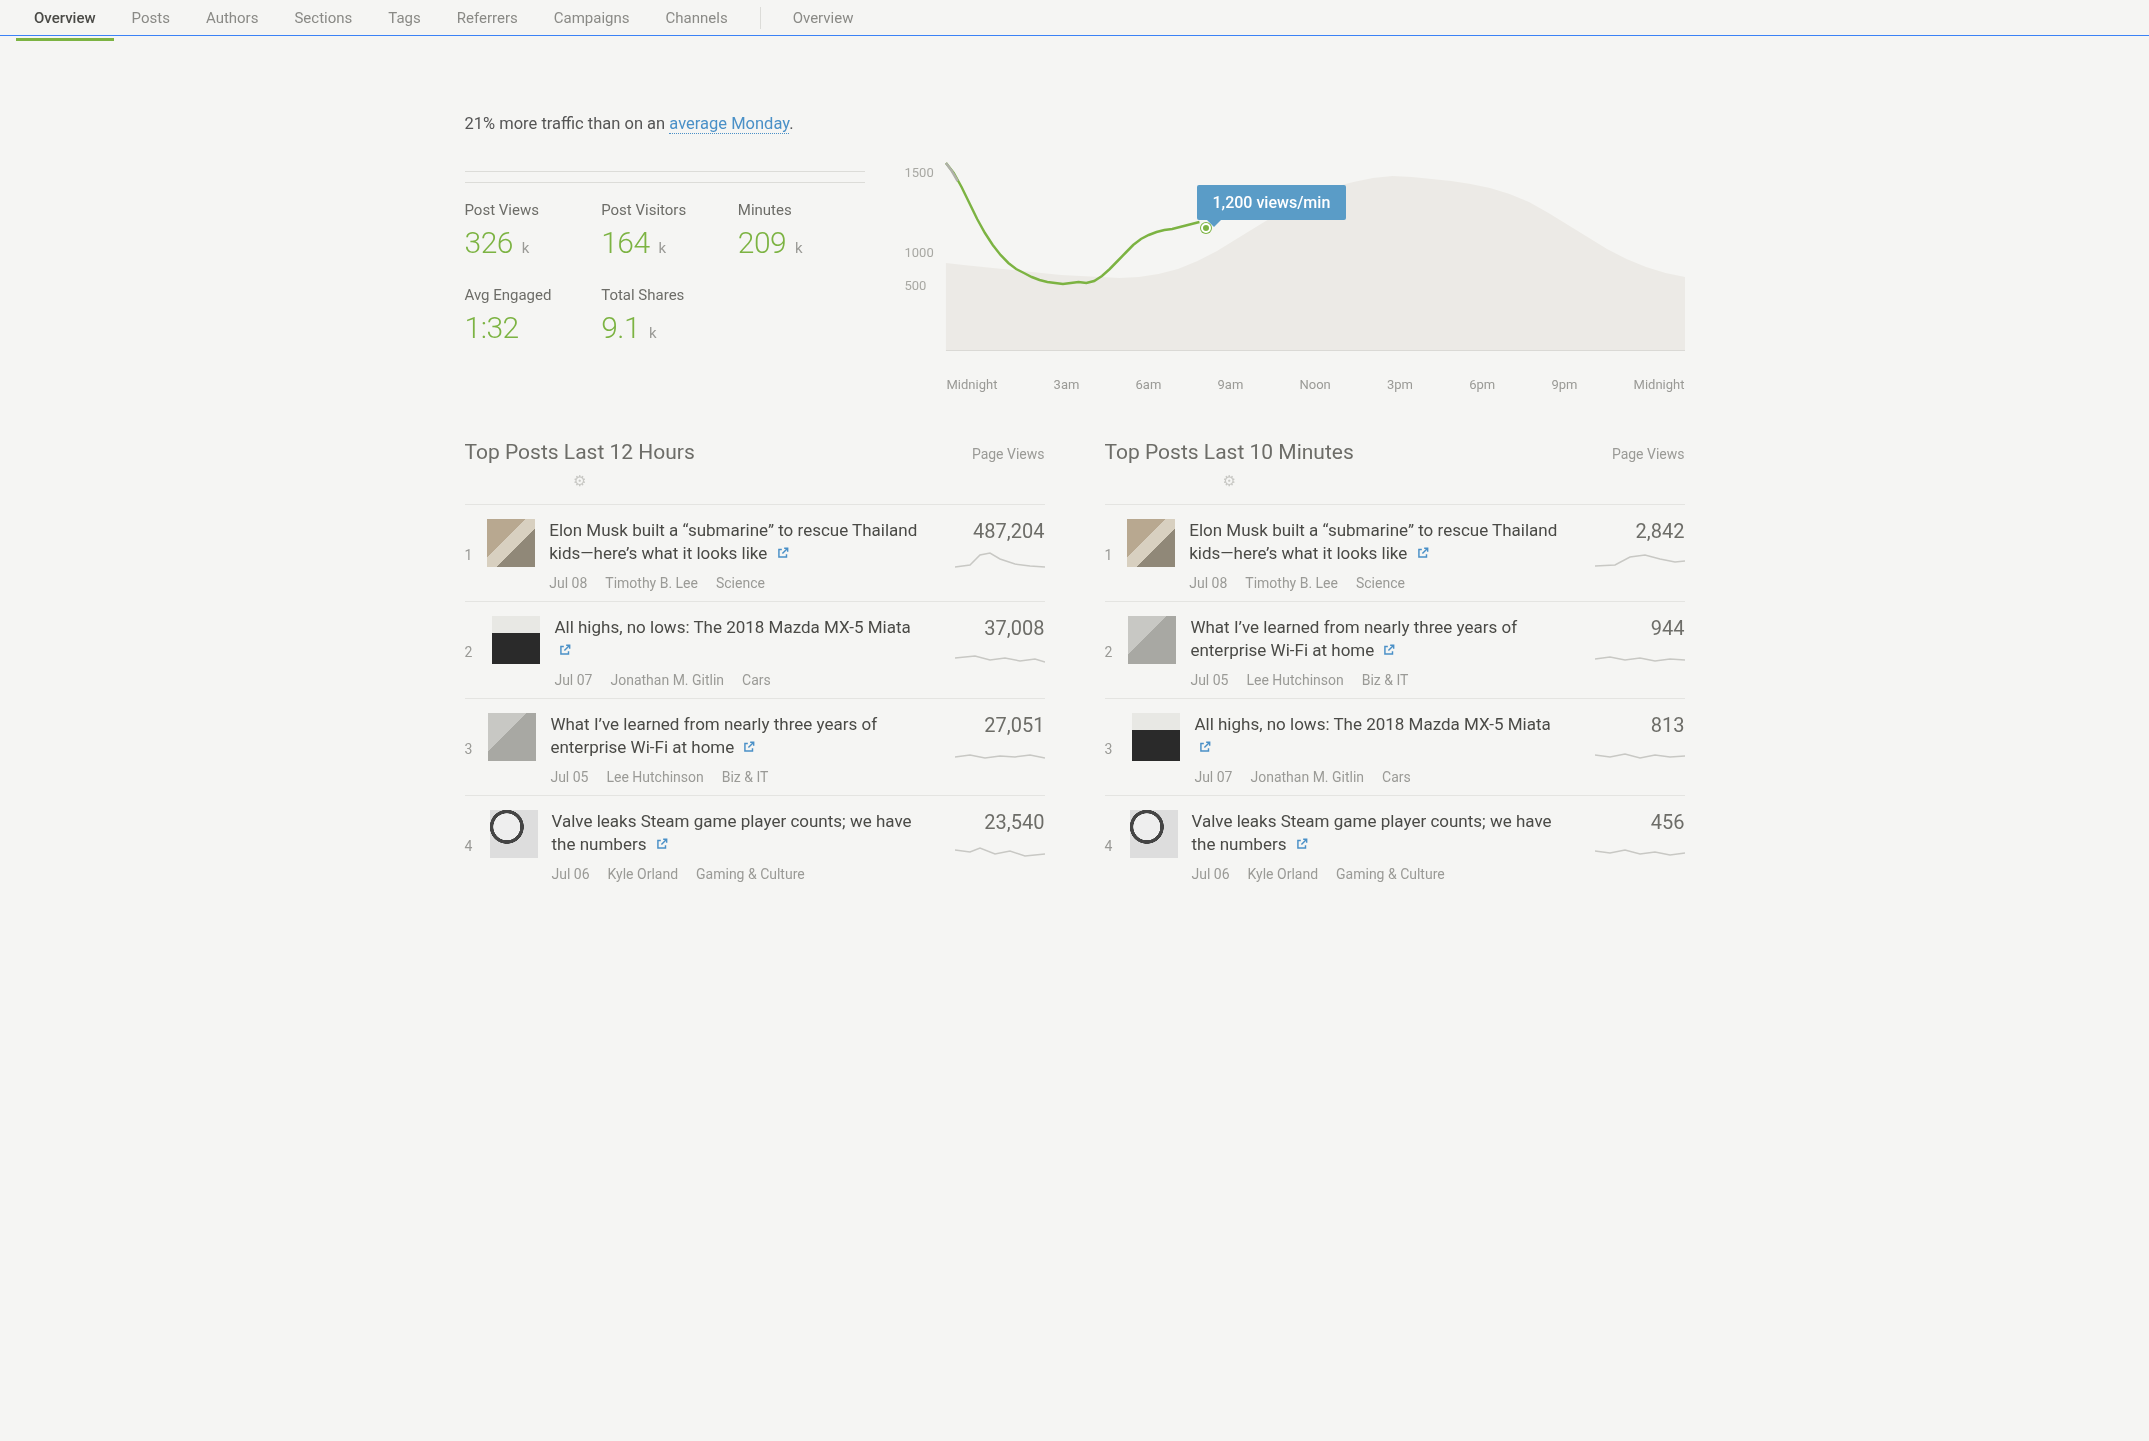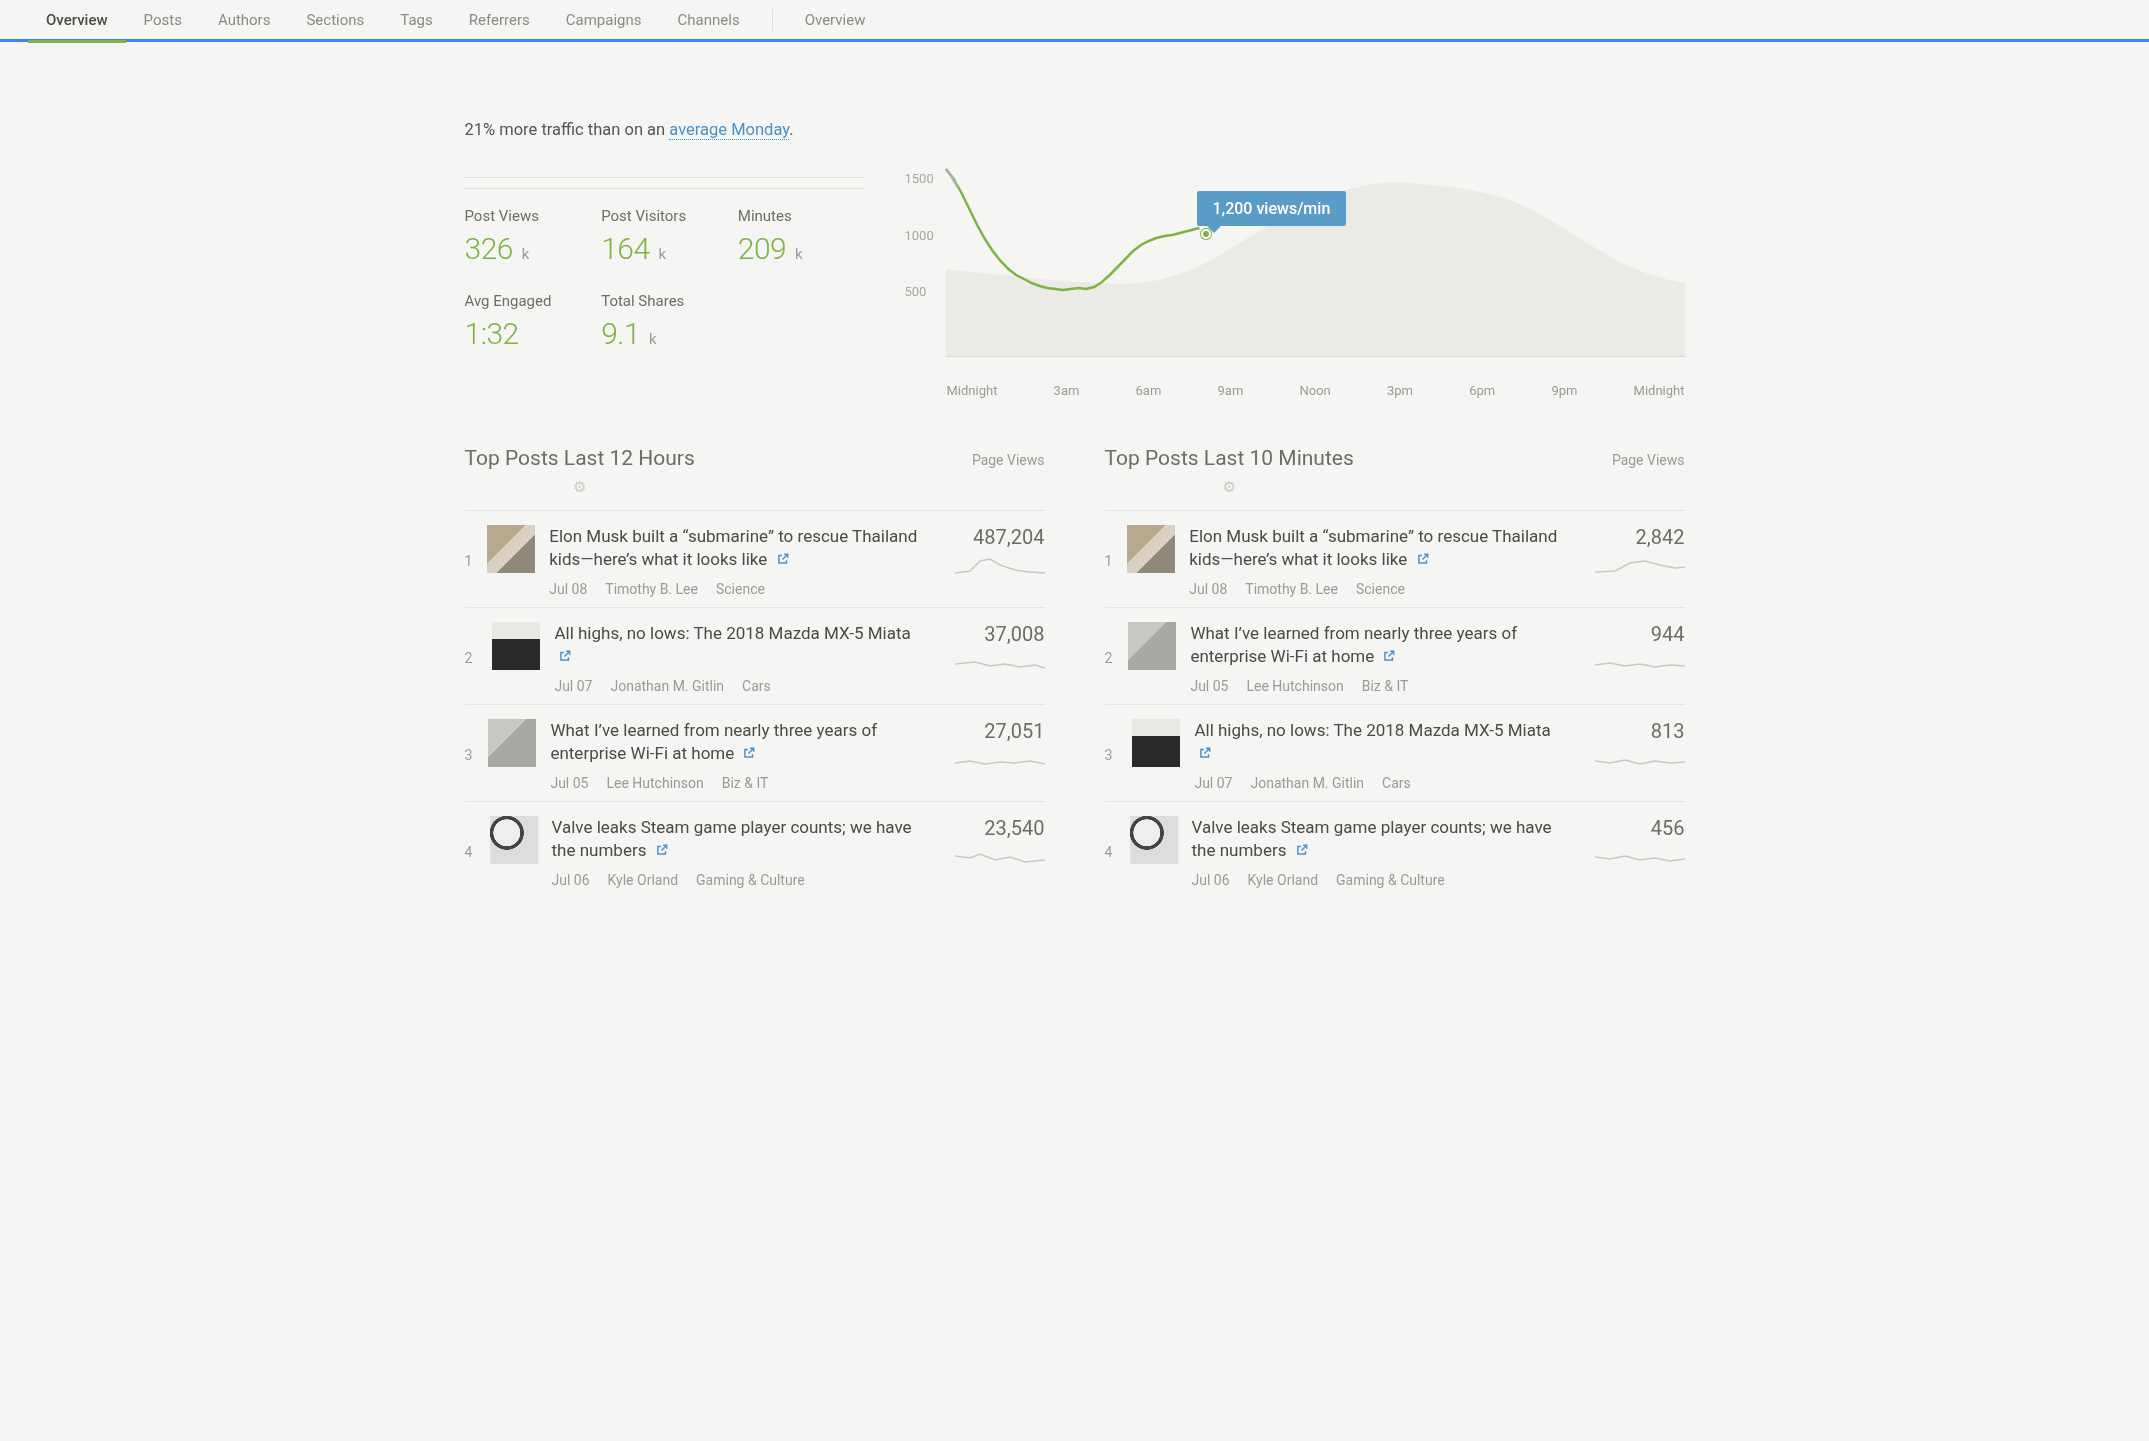--- a/index.html
+++ b/index.html
@@ -6,24 +6,24 @@
   body {
     font-family: -apple-system, BlinkMacSystemFont, "Segoe UI", Roboto, Helvetica, Arial, sans-serif;
     background: #f5f5f3;
     color: #555;
     font-size: 15px;
   }
   
   .nav {
     display: flex;
     align-items: center;
-    border-bottom: 3px solid #3b82f6;
+    border-bottom: 1px solid #3b82f6;
     background: #f5f5f3;
-    padding: 0 28px;
-    height: 42px;
+    padding: 0 16px;
+    height: 36px;
   }
   .nav-item {
     padding: 0 18px;
     height: 46px;
     line-height: 46px;
     color: #8a8a86;
     cursor: pointer;
     font-size: 15px;
   }
   .nav-item.active {
@@ -90,21 +90,21 @@
     font-size: 30px;
     font-weight: 300;
     letter-spacing: -0.5px;
   }
   .stat-value .unit { font-size: 15px; color: #9a9a96; font-weight: 400; margin-left:2px;}
   
   .chart-wrap { position: relative; height: 210px; }
   .chart-wrap svg { width: 100%; height: 190px; display: block; }
   .y-label { position: absolute; left: 0; font-size: 13px; color: #a8a8a3; }
   .y1 { top: 4px; }
-  .y2 { top: 61px; }
+  .y2 { top: 84px; }
   .y3 { top: 117px; }
   .x-axis {
     display: flex;
     justify-content: space-between;
     font-size: 13px;
     color: #9a9a96;
     margin-top: 6px;
     padding-left: 42px;
   }
   .tooltip {

